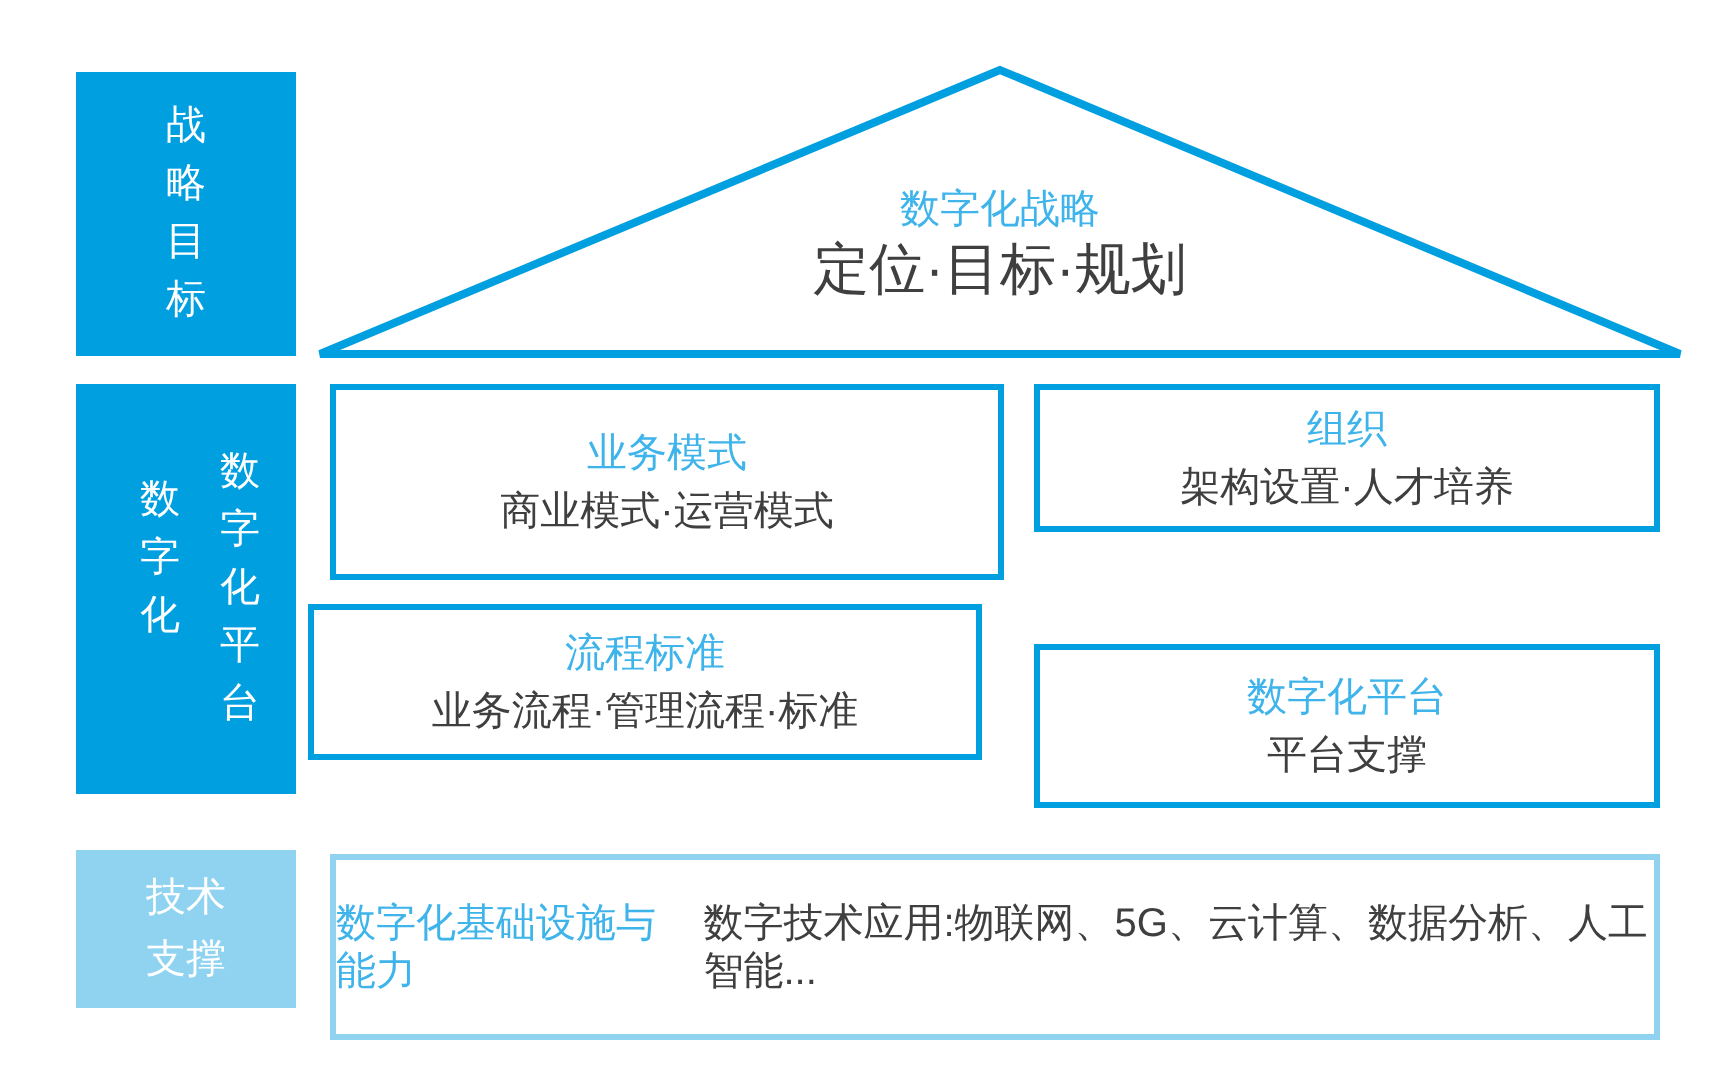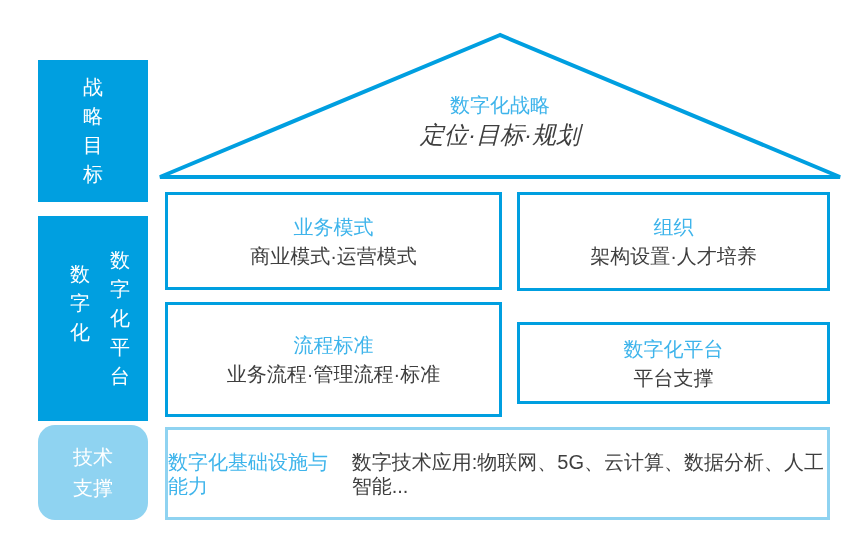--- a/index.html
+++ b/index.html
@@ -7,33 +7,33 @@
     --light:#8fd3f1;
     --title_text:#3eb4eb;
     --dark_text:#3f3f3f;
   }
   html,body{margin:0;padding:0;background:#ffffff;}
   body{font-family:"Liberation Sans","DejaVu Sans",sans-serif;}
   .canvas{position:relative;width:860px;height:545px;background:#ffffff;overflow:hidden;}
 
   
   .side-box{position:absolute;left:38px;width:110px;display:flex;align-items:center;justify-content:center;color:#ffffff;}
-  .side-solid{background:var(--primary);margin-top:24px;}
+  .side-solid{background:var(--primary);}
   .side-light{background:var(--light);}
   .vert{width:1.4em;font-size:20px;line-height:29px;text-align:center;word-break:break-all;letter-spacing:0;}
   .vcols{display:flex;align-items:flex-start;justify-content:space-between;gap:12px;padding-left:14px;}
   .vcols .col-first{margin-top:14px;}
   .two-line{font-size:20px;line-height:31px;text-align:center;}
 
   
   .roof{position:absolute;left:156px;top:30px;width:688px;height:152px;}
   .roof svg{position:absolute;left:0;top:0;}
   .roof-text{position:absolute;left:0;right:0;top:60px;text-align:center;}
   .roof-title{font-size:20px;line-height:30px;color:var(--title_text);}
-  .roof-sub{font-size:24px;line-height:30px;color:var(--dark_text);font-style:italic;}
+  .roof-sub{font-size:28px;line-height:30px;color:var(--dark_text);}
 
   
   .cell{position:absolute;border:3px solid var(--primary);background:#ffffff;box-sizing:border-box;
         display:flex;flex-direction:column;align-items:center;justify-content:center;gap:5px;}
   .cell-title{font-size:20px;line-height:24px;color:var(--title_text);}
   .cell-sub{font-size:20px;line-height:24px;color:var(--dark_text);}
 
   
   .foundation{position:absolute;left:165px;top:427px;width:665px;height:93px;border:3px solid var(--light);
         background:#ffffff;box-sizing:border-box;display:flex;flex-direction:row;align-items:center;justify-content:center;gap:4px;}
@@ -47,21 +47,21 @@
     <div class="vert">战略目标</div>
   </div>
 
   <div class="side-box side-solid" style="top:192px;height:205px;">
     <div class="vcols">
       <div class="vert col-first">数字化</div>
       <div class="vert">数字化平台</div>
     </div>
   </div>
 
-  <div class="side-box side-light" style="top:425px;height:95px;border-radius:17px;">
+  <div class="side-box side-light" style="top:425px;height:79px;">
     <div class="two-line">
       <div>技术</div>
       <div>支撑</div>
     </div>
   </div>
 
   <div class="roof">
     <svg width="688" height="152" viewBox="0 0 688 152">
       <polygon points="344,5 4,147 684,147" fill="#ffffff" stroke="var(--primary)" stroke-width="4" stroke-linejoin="miter"></polygon>
     </svg>
@@ -69,26 +69,26 @@
       <div class="roof-title">数字化战略</div>
       <div class="roof-sub">定位·目标·规划</div>
     </div>
   </div>
 
   <div class="cell" style="left:165px;top:192px;width:337px;height:98px;">
     <div class="cell-title">业务模式</div>
     <div class="cell-sub">商业模式·运营模式</div>
   </div>
 
-  <div class="cell" style="left:517px;top:192px;width:313px;height:99px;">
+  <div class="cell" style="left:517px;top:192px;width:313px;height:74px;">
     <div class="cell-title">组织</div>
     <div class="cell-sub">架构设置·人才培养</div>
   </div>
 
-  <div class="cell" style="left:165px;top:302px;width:337px;height:115px;">
+  <div class="cell" style="left:154px;top:302px;width:337px;height:78px;">
     <div class="cell-title">流程标准</div>
     <div class="cell-sub">业务流程·管理流程·标准</div>
   </div>
 
   <div class="cell" style="left:517px;top:302px;width:313px;height:82px;margin-top:20px;">
     <div class="cell-title">数字化平台</div>
     <div class="cell-sub">平台支撑</div>
   </div>
 
   <div class="foundation">

